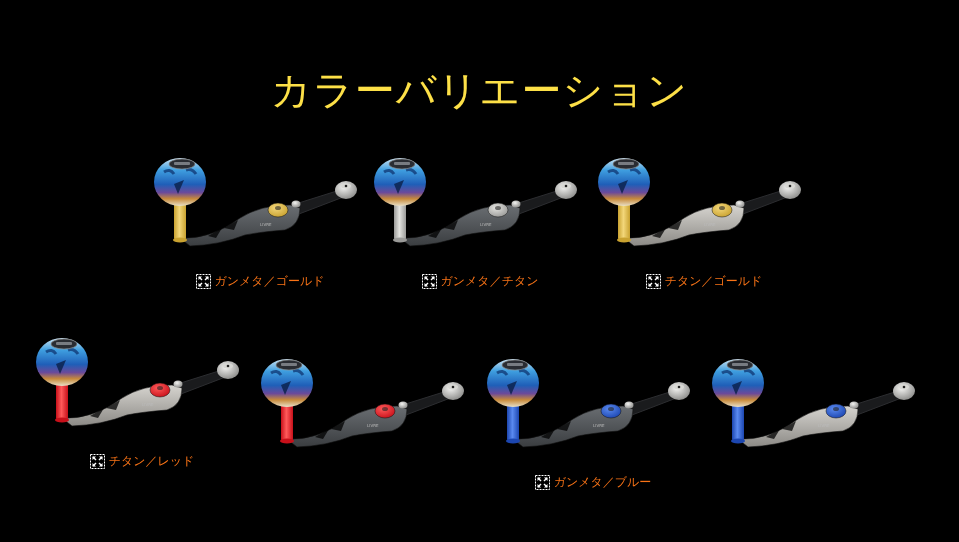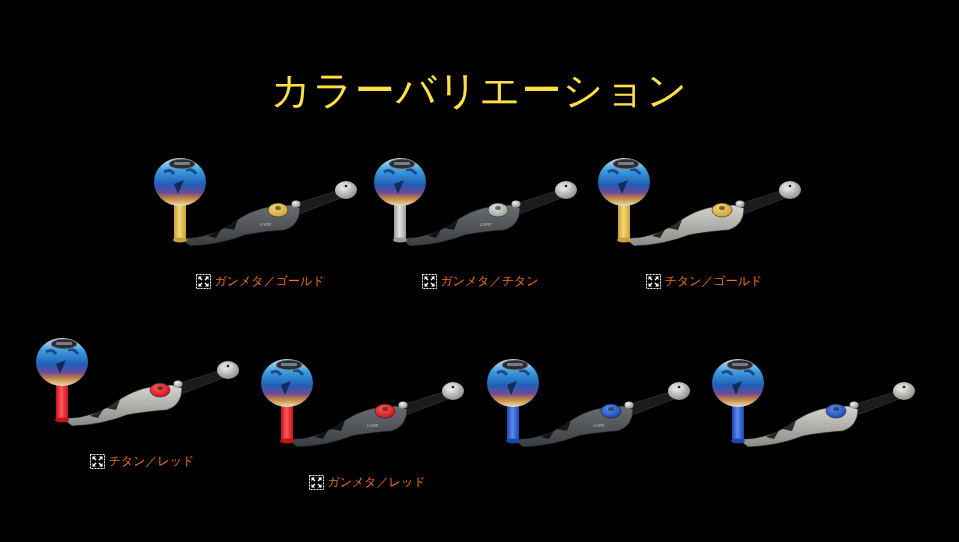--- a/index.html
+++ b/index.html
@@ -425,97 +425,97 @@
     <rect x="24" y="50" width="12" height="40" rx="2" fill="url(#v4-shaft)"></rect>
     <ellipse cx="30" cy="90" rx="7" ry="2.5" fill="#c8101a"></ellipse>
 
     <ellipse cx="30" cy="32" rx="26" ry="24" fill="url(#v4-knob)"></ellipse>
     <path d="M14 22 Q 20 18 24 24" stroke="#0c2e6a" stroke-width="3" fill="none" opacity="0.7"></path>
     <path d="M36 20 Q 42 18 46 24" stroke="#0c2e6a" stroke-width="3" fill="none" opacity="0.7"></path>
     <path d="M24 34 L 34 30 L 28 44 Z" fill="#0a1f48" opacity="0.8"></path>
     <ellipse cx="32" cy="14" rx="13" ry="5" fill="#2a2d33" stroke="#888" stroke-width="0.7"></ellipse>
     <rect x="24" y="12" width="16" height="3" rx="1" fill="#9a9ea4" opacity="0.7"></rect>
   </svg>
+</div>
+
+<div class="variant" style="left:483px; top:351px;">
+  <svg class="handle" viewBox="0 0 220 100">
+    <defs>
+      <linearGradient id="v5-knob" x1="0" y1="0" x2="0" y2="1">
+        <stop offset="0" stop-color="#cfe4f2"></stop>
+        <stop offset="0.25" stop-color="#3f9fe0"></stop>
+        <stop offset="0.55" stop-color="#1f5fb8"></stop>
+        <stop offset="0.72" stop-color="#6b4a9a"></stop>
+        <stop offset="0.85" stop-color="#c88a3a"></stop>
+        <stop offset="1" stop-color="#e8e0c8"></stop>
+      </linearGradient>
+      <linearGradient id="v5-shaft" x1="0" y1="0" x2="1" y2="0">
+        <stop offset="0" stop-color="#1c46b0"></stop>
+        <stop offset="0.45" stop-color="#5a8af0"></stop>
+        <stop offset="1" stop-color="#1c46b0"></stop>
+      </linearGradient>
+      <linearGradient id="v5-arm" x1="0" y1="0" x2="0" y2="1">
+        <stop offset="0" stop-color="#6a6e72"></stop>
+        <stop offset="1" stop-color="#3a3d40"></stop>
+      </linearGradient>
+      <radialGradient id="v5-nut" cx="0.4" cy="0.35" r="0.7">
+        <stop offset="0" stop-color="#5a8af0"></stop>
+        <stop offset="1" stop-color="#1c46b0"></stop>
+      </radialGradient>
+      <radialGradient id="v5-cap" cx="0.4" cy="0.35" r="0.7">
+        <stop offset="0" stop-color="#f4f4f2"></stop>
+        <stop offset="1" stop-color="#8a8a88"></stop>
+      </radialGradient>
+    </defs>
+
+    <path d="M120 62 L190 40 L196 46 L128 72 Z" fill="#1a1b1d" stroke="#2c2d30" stroke-width="1"></path>
+
+    <ellipse cx="196" cy="40" rx="11" ry="9" fill="url(#v5-cap)"></ellipse>
+    <ellipse cx="196" cy="36" rx="5" ry="2.5" fill="#d8d8d4"></ellipse>
+    <circle cx="196" cy="36" r="1.3" fill="#222"></circle>
+
+    <path d="M30 88 Q 60 90 90 68 Q 110 55 140 55 L 150 58 Q 150 75 135 80 Q 110 82 95 85 Q 70 95 40 96 Z" fill="url(#v5-arm)" stroke="#111" stroke-width="0.6"></path>
+
+    <path d="M58 86 L72 78 L66 88 Z" fill="#000" opacity="0.75"></path>
+    <path d="M74 78 L88 70 L84 80 Z" fill="#000" opacity="0.75"></path>
+    <text x="110" y="76" font-size="4" fill="#bbb" font-family="DejaVu Sans, sans-serif">LIVRE</text>
+
+    <ellipse cx="128" cy="60" rx="10" ry="7" fill="url(#v5-nut)" stroke="#111" stroke-width="0.5"></ellipse>
+    <ellipse cx="128" cy="58" rx="3" ry="2" fill="#222" opacity="0.6"></ellipse>
+
+    <ellipse cx="146" cy="54" rx="4.5" ry="3.5" fill="url(#v5-cap)"></ellipse>
+
+    <rect x="24" y="50" width="12" height="40" rx="2" fill="url(#v5-shaft)"></rect>
+    <ellipse cx="30" cy="90" rx="7" ry="2.5" fill="#1c46b0"></ellipse>
+
+    <ellipse cx="30" cy="32" rx="26" ry="24" fill="url(#v5-knob)"></ellipse>
+    <path d="M14 22 Q 20 18 24 24" stroke="#0c2e6a" stroke-width="3" fill="none" opacity="0.7"></path>
+    <path d="M36 20 Q 42 18 46 24" stroke="#0c2e6a" stroke-width="3" fill="none" opacity="0.7"></path>
+    <path d="M24 34 L 34 30 L 28 44 Z" fill="#0a1f48" opacity="0.8"></path>
+    <ellipse cx="32" cy="14" rx="13" ry="5" fill="#2a2d33" stroke="#888" stroke-width="0.7"></ellipse>
+    <rect x="24" y="12" width="16" height="3" rx="1" fill="#9a9ea4" opacity="0.7"></rect>
+  </svg>
   <div class="caption">
     <svg class="zoom-icon" viewBox="0 0 15 15">
         <rect x="0.5" y="0.5" width="14" height="14" fill="#000" stroke="#ffffff" stroke-width="1" stroke-dasharray="2,1"></rect>
         <g stroke="#ffffff" stroke-width="1.4" fill="none">
           <line x1="3" y1="3" x2="6" y2="6"></line>
           <line x1="12" y1="3" x2="9" y2="6"></line>
           <line x1="3" y1="12" x2="6" y2="9"></line>
           <line x1="12" y1="12" x2="9" y2="9"></line>
         </g>
         <g fill="#ffffff">
           <polygon points="2.5,2.5 6,2.5 2.5,6"></polygon>
           <polygon points="12.5,2.5 9,2.5 12.5,6"></polygon>
           <polygon points="2.5,12.5 6,12.5 2.5,9"></polygon>
           <polygon points="12.5,12.5 9,12.5 12.5,9"></polygon>
         </g>
       </svg>
-    <span class="caption-label">ガンメタ／レッド</span>
+    <span class="caption-label">ガンメタ／ブルー</span>
   </div>
-</div>
-
-<div class="variant" style="left:483px; top:351px;">
-  <svg class="handle" viewBox="0 0 220 100">
-    <defs>
-      <linearGradient id="v5-knob" x1="0" y1="0" x2="0" y2="1">
-        <stop offset="0" stop-color="#cfe4f2"></stop>
-        <stop offset="0.25" stop-color="#3f9fe0"></stop>
-        <stop offset="0.55" stop-color="#1f5fb8"></stop>
-        <stop offset="0.72" stop-color="#6b4a9a"></stop>
-        <stop offset="0.85" stop-color="#c88a3a"></stop>
-        <stop offset="1" stop-color="#e8e0c8"></stop>
-      </linearGradient>
-      <linearGradient id="v5-shaft" x1="0" y1="0" x2="1" y2="0">
-        <stop offset="0" stop-color="#1c46b0"></stop>
-        <stop offset="0.45" stop-color="#5a8af0"></stop>
-        <stop offset="1" stop-color="#1c46b0"></stop>
-      </linearGradient>
-      <linearGradient id="v5-arm" x1="0" y1="0" x2="0" y2="1">
-        <stop offset="0" stop-color="#6a6e72"></stop>
-        <stop offset="1" stop-color="#3a3d40"></stop>
-      </linearGradient>
-      <radialGradient id="v5-nut" cx="0.4" cy="0.35" r="0.7">
-        <stop offset="0" stop-color="#5a8af0"></stop>
-        <stop offset="1" stop-color="#1c46b0"></stop>
-      </radialGradient>
-      <radialGradient id="v5-cap" cx="0.4" cy="0.35" r="0.7">
-        <stop offset="0" stop-color="#f4f4f2"></stop>
-        <stop offset="1" stop-color="#8a8a88"></stop>
-      </radialGradient>
-    </defs>
-
-    <path d="M120 62 L190 40 L196 46 L128 72 Z" fill="#1a1b1d" stroke="#2c2d30" stroke-width="1"></path>
-
-    <ellipse cx="196" cy="40" rx="11" ry="9" fill="url(#v5-cap)"></ellipse>
-    <ellipse cx="196" cy="36" rx="5" ry="2.5" fill="#d8d8d4"></ellipse>
-    <circle cx="196" cy="36" r="1.3" fill="#222"></circle>
-
-    <path d="M30 88 Q 60 90 90 68 Q 110 55 140 55 L 150 58 Q 150 75 135 80 Q 110 82 95 85 Q 70 95 40 96 Z" fill="url(#v5-arm)" stroke="#111" stroke-width="0.6"></path>
-
-    <path d="M58 86 L72 78 L66 88 Z" fill="#000" opacity="0.75"></path>
-    <path d="M74 78 L88 70 L84 80 Z" fill="#000" opacity="0.75"></path>
-    <text x="110" y="76" font-size="4" fill="#bbb" font-family="DejaVu Sans, sans-serif">LIVRE</text>
-
-    <ellipse cx="128" cy="60" rx="10" ry="7" fill="url(#v5-nut)" stroke="#111" stroke-width="0.5"></ellipse>
-    <ellipse cx="128" cy="58" rx="3" ry="2" fill="#222" opacity="0.6"></ellipse>
-
-    <ellipse cx="146" cy="54" rx="4.5" ry="3.5" fill="url(#v5-cap)"></ellipse>
-
-    <rect x="24" y="50" width="12" height="40" rx="2" fill="url(#v5-shaft)"></rect>
-    <ellipse cx="30" cy="90" rx="7" ry="2.5" fill="#1c46b0"></ellipse>
-
-    <ellipse cx="30" cy="32" rx="26" ry="24" fill="url(#v5-knob)"></ellipse>
-    <path d="M14 22 Q 20 18 24 24" stroke="#0c2e6a" stroke-width="3" fill="none" opacity="0.7"></path>
-    <path d="M36 20 Q 42 18 46 24" stroke="#0c2e6a" stroke-width="3" fill="none" opacity="0.7"></path>
-    <path d="M24 34 L 34 30 L 28 44 Z" fill="#0a1f48" opacity="0.8"></path>
-    <ellipse cx="32" cy="14" rx="13" ry="5" fill="#2a2d33" stroke="#888" stroke-width="0.7"></ellipse>
-    <rect x="24" y="12" width="16" height="3" rx="1" fill="#9a9ea4" opacity="0.7"></rect>
-  </svg>
 </div>
 
 <div class="variant" style="left:708px; top:351px;">
   <svg class="handle" viewBox="0 0 220 100">
     <defs>
       <linearGradient id="v6-knob" x1="0" y1="0" x2="0" y2="1">
         <stop offset="0" stop-color="#cfe4f2"></stop>
         <stop offset="0.25" stop-color="#3f9fe0"></stop>
         <stop offset="0.55" stop-color="#1f5fb8"></stop>
         <stop offset="0.72" stop-color="#6b4a9a"></stop>

